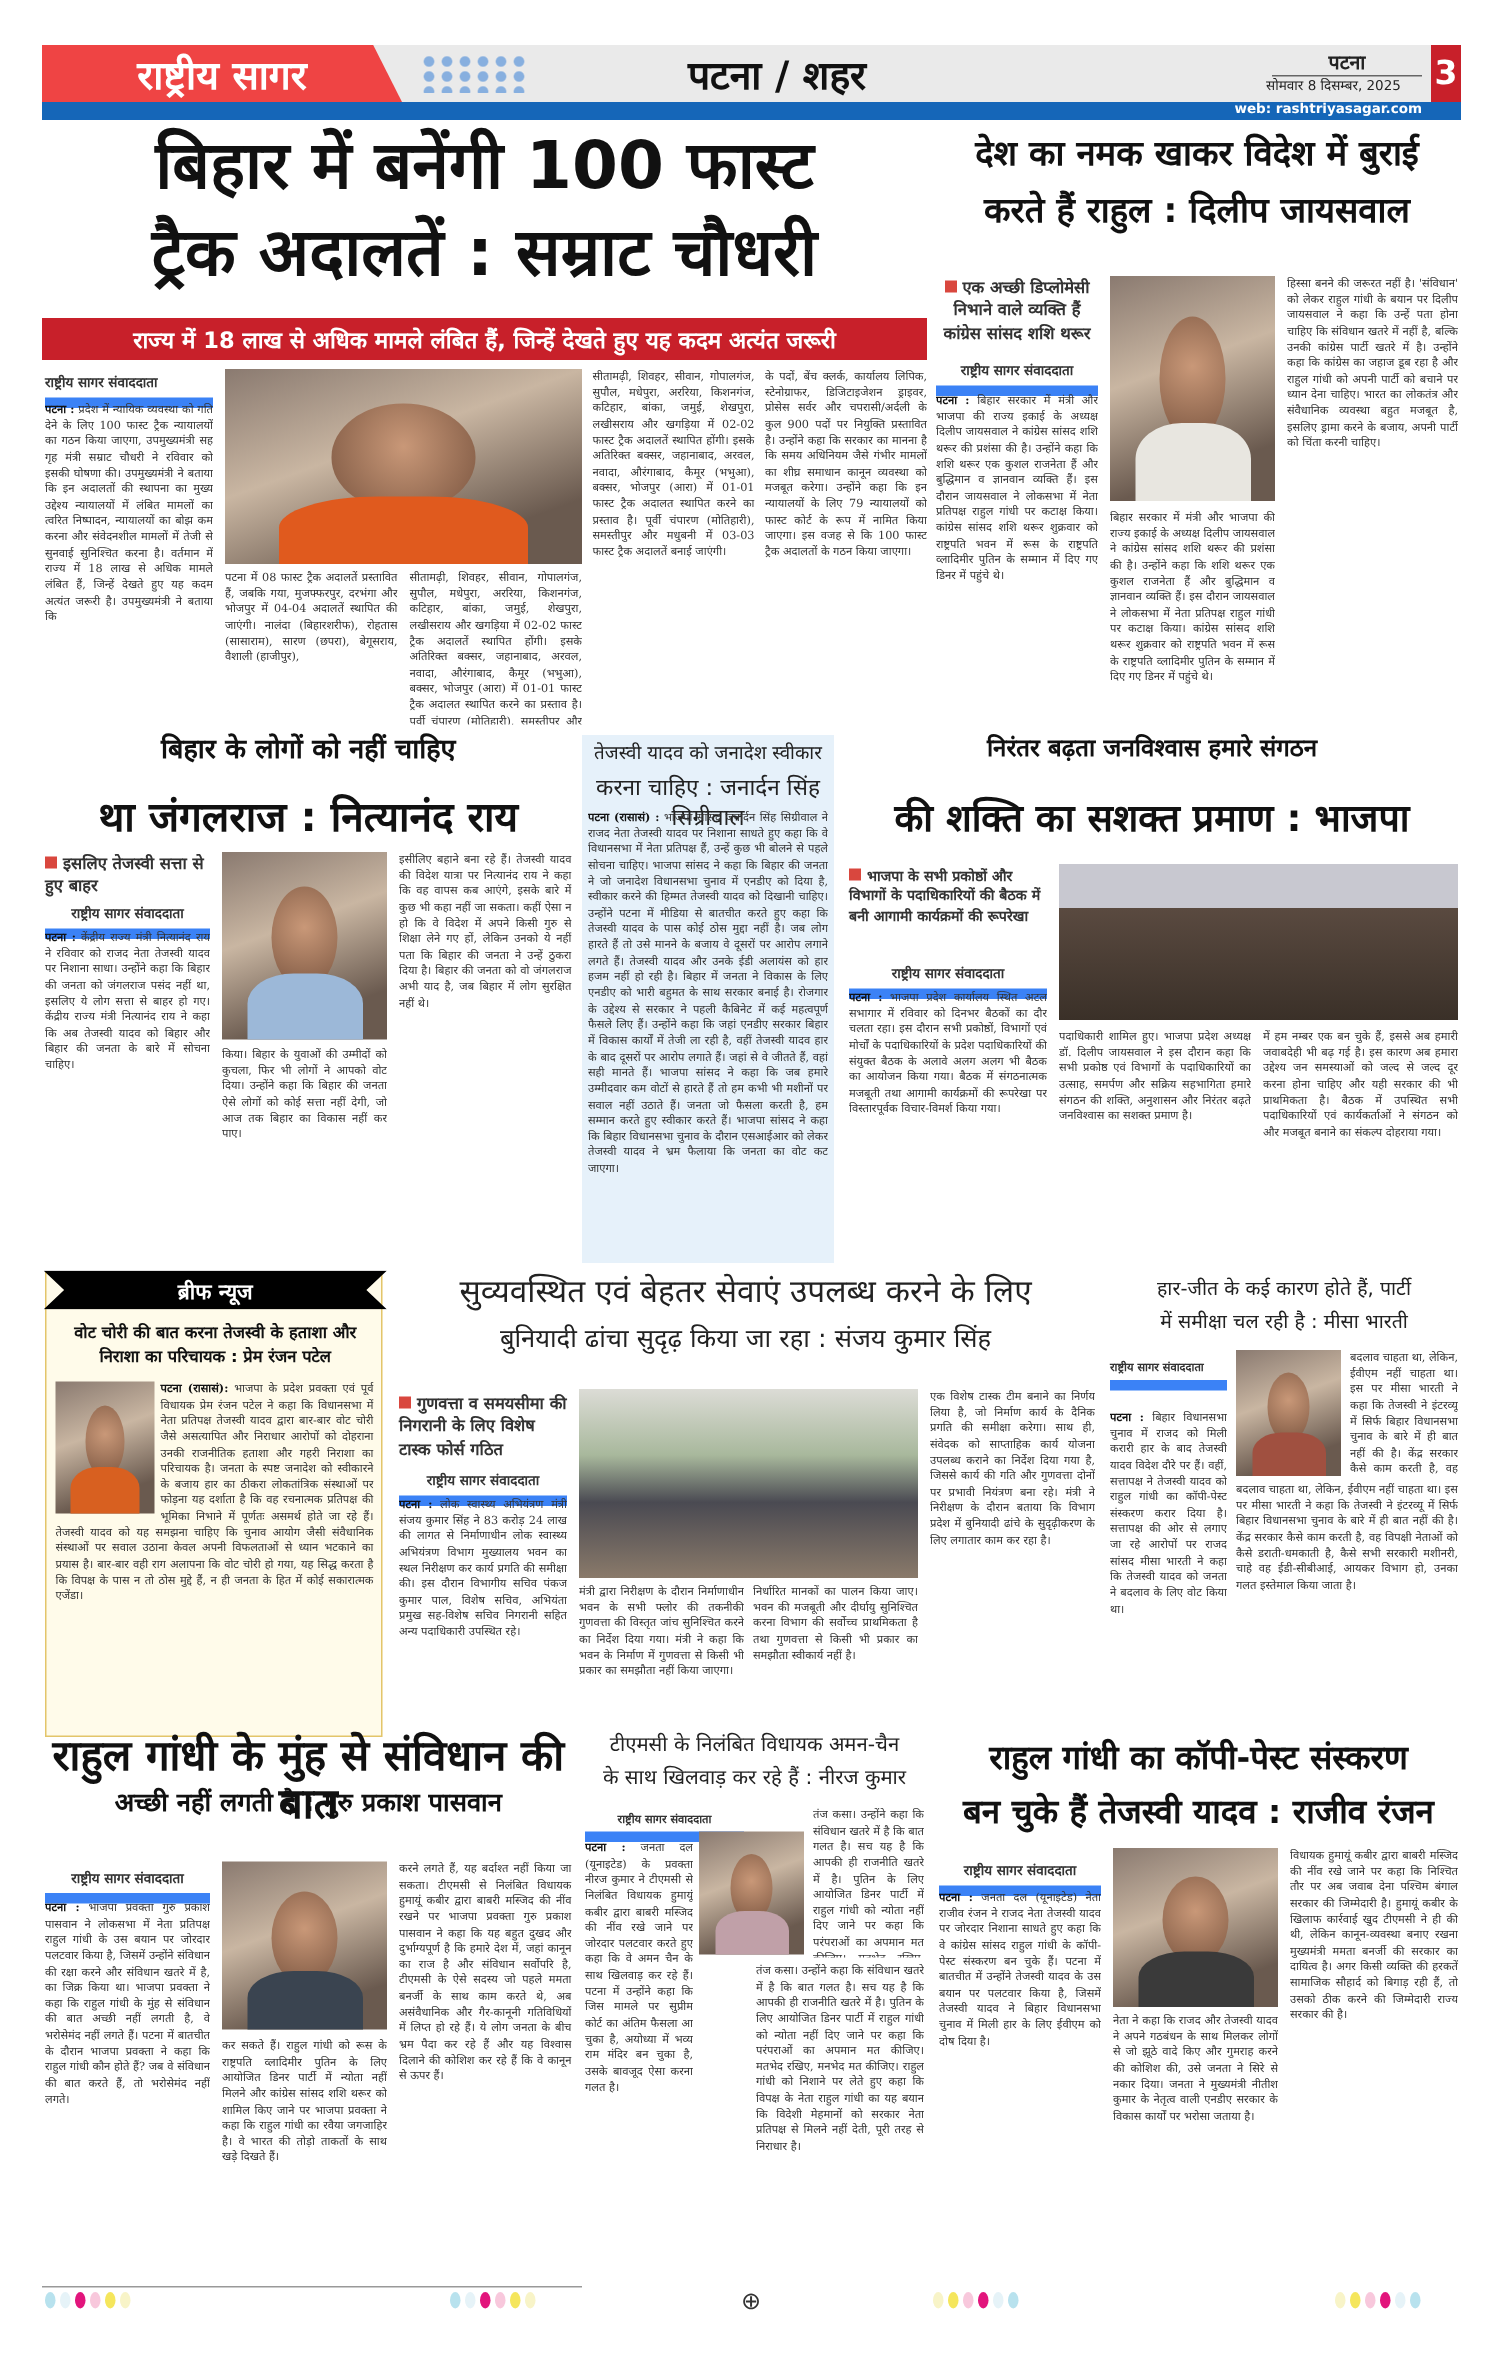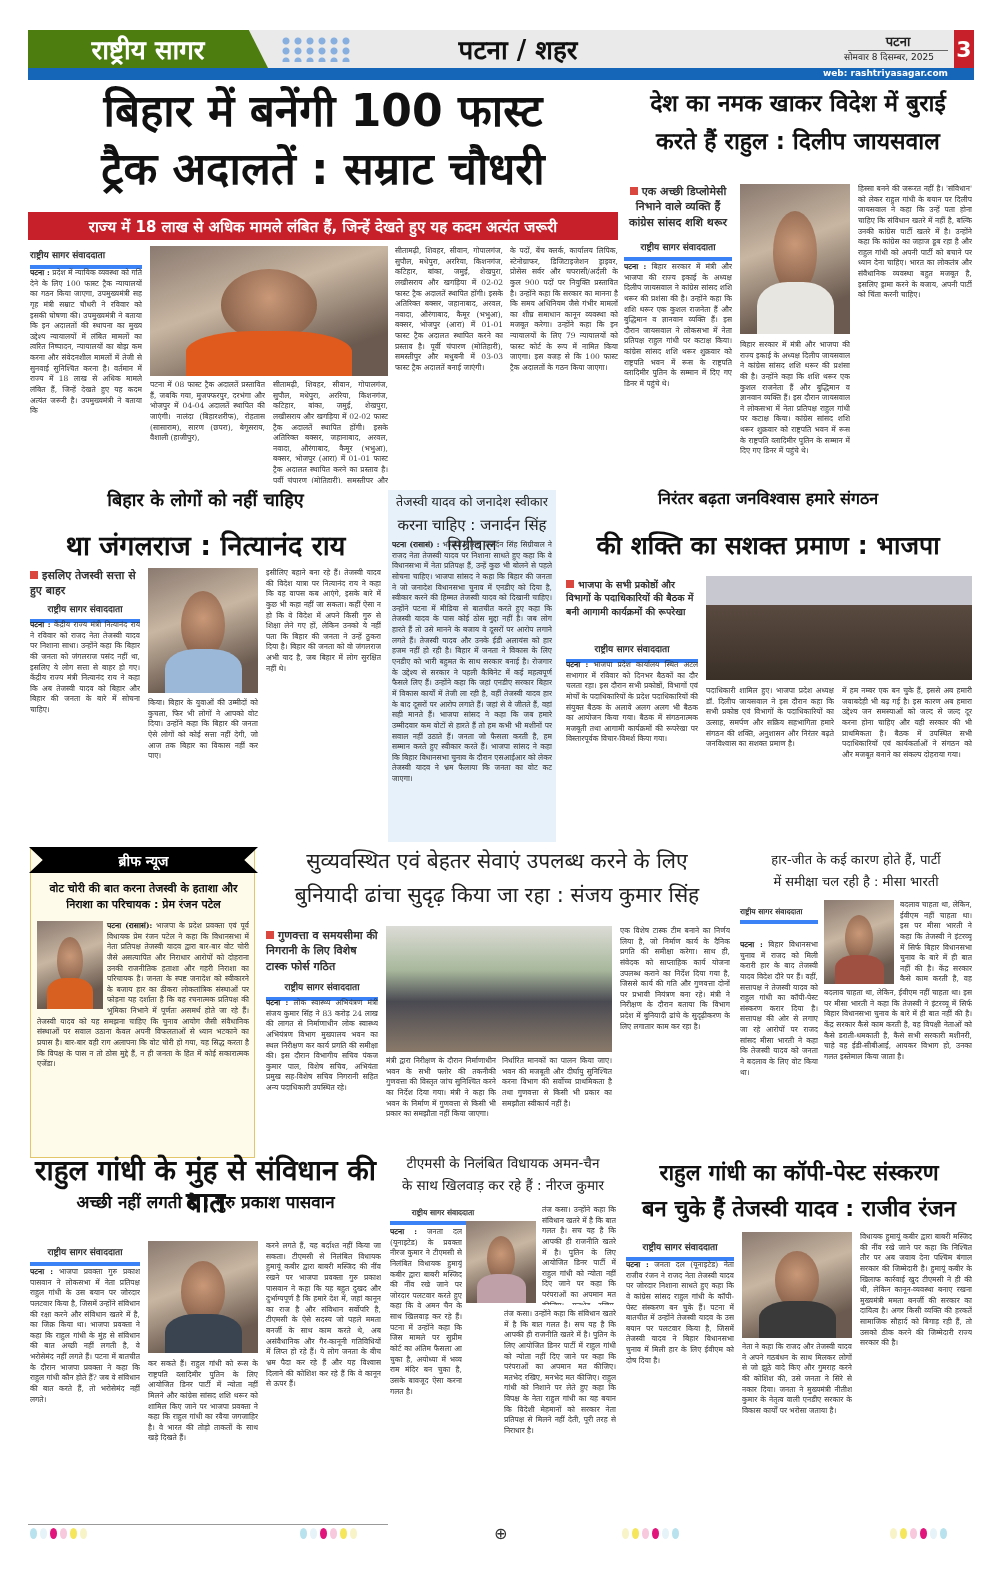--- a/index.html
+++ b/index.html
@@ -1,32 +1,32 @@
 <!DOCTYPE html>
 <html><head>
 <meta charset="utf-8">
 <style>
 *{box-sizing:border-box;margin:0;padding:0}
 body{width:1004px;height:1574px;background:#fff;font-family:"DejaVu Serif",serif;color:#222;position:relative;overflow:hidden}
 .abs{position:absolute}
 
 #mast{left:28px;top:30px;width:946px;height:38px;background:#eaeaea}
-#mast .logo{left:0;top:0;width:240px;height:38px;background:#4d7c0f;color:#fff;font:bold 26px "DejaVu Sans",sans-serif;display:flex;align-items:center;justify-content:center;clip-path:polygon(0 0,92% 0,100% 100%,0 100%)}
+#mast .logo{left:0;top:0;width:240px;height:38px;background:#ef4444;color:#fff;font:bold 26px "DejaVu Sans",sans-serif;display:flex;align-items:center;justify-content:center;clip-path:polygon(0 0,92% 0,100% 100%,0 100%)}
 #mast .dots{left:252px;top:6px;width:70px;height:26px;background:radial-gradient(circle,#6ea0dc 3px,transparent 4px) 0 0/12px 10px;opacity:.8}
 #mast .section{left:380px;top:0;width:220px;height:38px;font:bold 26px "DejaVu Sans",sans-serif;display:flex;align-items:center;justify-content:center;color:#111}
 #mast .city{left:820px;top:2px;width:100px;font:bold 13px "DejaVu Sans",sans-serif;text-align:center;border-bottom:1px solid #666}
 #mast .date{left:796px;top:20px;width:130px;font:9px "DejaVu Sans",sans-serif;text-align:center}
 #mast .pgno{left:926px;top:0;width:20px;height:38px;background:#c8202a;color:#fff;font:bold 22px "DejaVu Sans",sans-serif;display:flex;align-items:center;justify-content:center}
 #web{left:28px;top:68px;width:946px;height:12px;background:#1566b8}
 #web span{position:absolute;right:26px;top:0;color:#fff;font:bold 9px "DejaVu Sans",sans-serif}
 
 .hl{font-family:"DejaVu Sans",sans-serif;font-weight:bold;color:#111;text-align:center;line-height:1.15}
 .hl-light{font-family:"DejaVu Sans",sans-serif;font-weight:normal;color:#222;text-align:center;line-height:1.3}
 .redbar{background:#c8202a;color:#fff;font:bold 15px "DejaVu Sans",sans-serif;display:flex;align-items:center;justify-content:center}
-.byline{font:bold 9px "DejaVu Sans",sans-serif;color:#333;border-bottom:4px solid #3b82f6;padding-bottom:4px}
+.byline{font:bold 9px "DejaVu Sans",sans-serif;color:#333;border-bottom:7px solid #3b82f6;padding-bottom:4px}
 .kicker{font:bold 11px "DejaVu Sans",sans-serif;color:#333;line-height:1.4}
 .kicker .sq{display:inline-block;width:8px;height:8px;background:#d9473e;margin-right:4px}
 .body{font:7.5px/1.42 "DejaVu Serif",serif;color:#333;text-align:justify;overflow:hidden}
 .body b{color:#111}
 .photo{background:linear-gradient(160deg,#8a7a70,#c9b6a2 40%,#6a5a4f 80%);overflow:hidden}
 .photo .face{position:absolute;left:30%;top:18%;width:40%;height:55%;border-radius:50%;background:radial-gradient(circle at 50% 40%,#c99878,#7a5540)}
 .photo .shirt{position:absolute;left:15%;top:65%;width:70%;height:40%;border-radius:40% 40% 0 0;background:#e8e6e0}
 .rule{background:#999;height:1px}
 
 #brief{left:30px;top:848px;width:225px;height:310px;border:1px solid #e3c56a;background:#fffbea}
@@ -119,21 +119,21 @@
   <div class="title">वोट चोरी की बात करना तेजस्वी के हताशा और निराशा का परिचायक : प्रेम रंजन पटेल</div>
   <div class="abs photo" style="left:6px;top:72px;width:66px;height:88px">
       <div class="face"></div>
       <div class="shirt" style="background:#d86020"></div>
     </div>
   <div class="abs body" style="left:6px;top:72px;width:212px;height:232px;text-indent:0"><span style="float:left;width:70px;height:90px"></span><b>पटना (रासासं):</b> <span>भाजपा के प्रदेश प्रवक्ता एवं पूर्व विधायक प्रेम रंजन पटेल ने कहा कि विधानसभा में नेता प्रतिपक्ष तेजस्वी यादव द्वारा बार-बार वोट चोरी जैसे असत्यापित और निराधार आरोपों को दोहराना उनकी राजनीतिक हताशा और गहरी निराशा का परिचायक है। जनता के स्पष्ट जनादेश को स्वीकारने के बजाय हार का ठीकरा लोकतांत्रिक संस्थाओं पर फोड़ना यह दर्शाता है कि वह रचनात्मक प्रतिपक्ष की भूमिका निभाने में पूर्णतः असमर्थ होते जा रहे हैं। तेजस्वी यादव को यह समझना चाहिए कि चुनाव आयोग जैसी संवैधानिक संस्थाओं पर सवाल उठाना केवल अपनी विफलताओं से ध्यान भटकाने का प्रयास है। बार-बार वही राग अलापना कि वोट चोरी हो गया, यह सिद्ध करता है कि विपक्ष के पास न तो ठोस मुद्दे हैं, न ही जनता के हित में कोई सकारात्मक एजेंडा।</span></div>
 </div>
 
 <div class="abs" style="left:262px;top:848px;width:470px;height:300px">
   <div class="abs hl-light" style="left:0;top:0;width:470px;font-size:21px">सुव्यवस्थित एवं बेहतर सेवाएं उपलब्ध करने के लिए</div>
-  <div class="abs hl-light" style="left:0;top:34px;width:470px;font-size:21px">बुनियादी ढांचा सुदृढ़ किया जा रहा : संजय कुमार सिंह</div>
+  <div class="abs hl-light" style="left:0;top:34px;width:470px;font-size:17px">बुनियादी ढांचा सुदृढ़ किया जा रहा : संजय कुमार सिंह</div>
   <div class="abs kicker" style="left:4px;top:80px;width:112px"><span class="sq"></span><span>गुणवत्ता व समयसीमा की निगरानी के लिए विशेष टास्क फोर्स गठित</span></div>
   <div class="abs byline" style="left:4px;top:132px;width:112px;text-align:center">राष्ट्रीय सागर संवाददाता</div>
   <div class="abs body" style="left:4px;top:150px;width:112px;height:146px"><b>पटना :</b> <span>लोक स्वास्थ्य अभियंत्रण मंत्री संजय कुमार सिंह ने 83 करोड़ 24 लाख की लागत से निर्माणाधीन लोक स्वास्थ्य अभियंत्रण विभाग मुख्यालय भवन का स्थल निरीक्षण कर कार्य प्रगति की समीक्षा की। इस दौरान विभागीय सचिव पंकज कुमार पाल, विशेष सचिव, अभियंता प्रमुख सह-विशेष सचिव निगरानी सहित अन्य पदाधिकारी उपस्थित रहे।</span></div>
   <div class="abs photo" style="left:124px;top:78px;width:226px;height:126px;background:linear-gradient(180deg,#dcdcd6 0,#a8b89c 35%,#4a4a52 60%,#8a7a6a 100%)"></div>
   <div class="abs body" style="left:124px;top:208px;width:110px;height:88px">मंत्री द्वारा निरीक्षण के दौरान निर्माणाधीन भवन के सभी फ्लोर की तकनीकी गुणवत्ता की विस्तृत जांच सुनिश्चित करने का निर्देश दिया गया। मंत्री ने कहा कि भवन के निर्माण में गुणवत्ता से किसी भी प्रकार का समझौता नहीं किया जाएगा।</div>
   <div class="abs body" style="left:240px;top:208px;width:110px;height:88px">निर्धारित मानकों का पालन किया जाए। भवन की मजबूती और दीर्घायु सुनिश्चित करना विभाग की सर्वोच्च प्राथमिकता है तथा गुणवत्ता से किसी भी प्रकार का समझौता स्वीकार्य नहीं है।</div>
   <div class="abs body" style="left:358px;top:78px;width:110px;height:218px">एक विशेष टास्क टीम बनाने का निर्णय लिया है, जो निर्माण कार्य के दैनिक प्रगति की समीक्षा करेगा। साथ ही, संवेदक को साप्ताहिक कार्य योजना उपलब्ध कराने का निर्देश दिया गया है, जिससे कार्य की गति और गुणवत्ता दोनों पर प्रभावी नियंत्रण बना रहे। मंत्री ने निरीक्षण के दौरान बताया कि विभाग प्रदेश में बुनियादी ढांचे के सुदृढ़ीकरण के लिए लगातार काम कर रहा है।</div>
 </div>
 
 <div class="abs" style="left:738px;top:852px;width:236px;height:296px">

